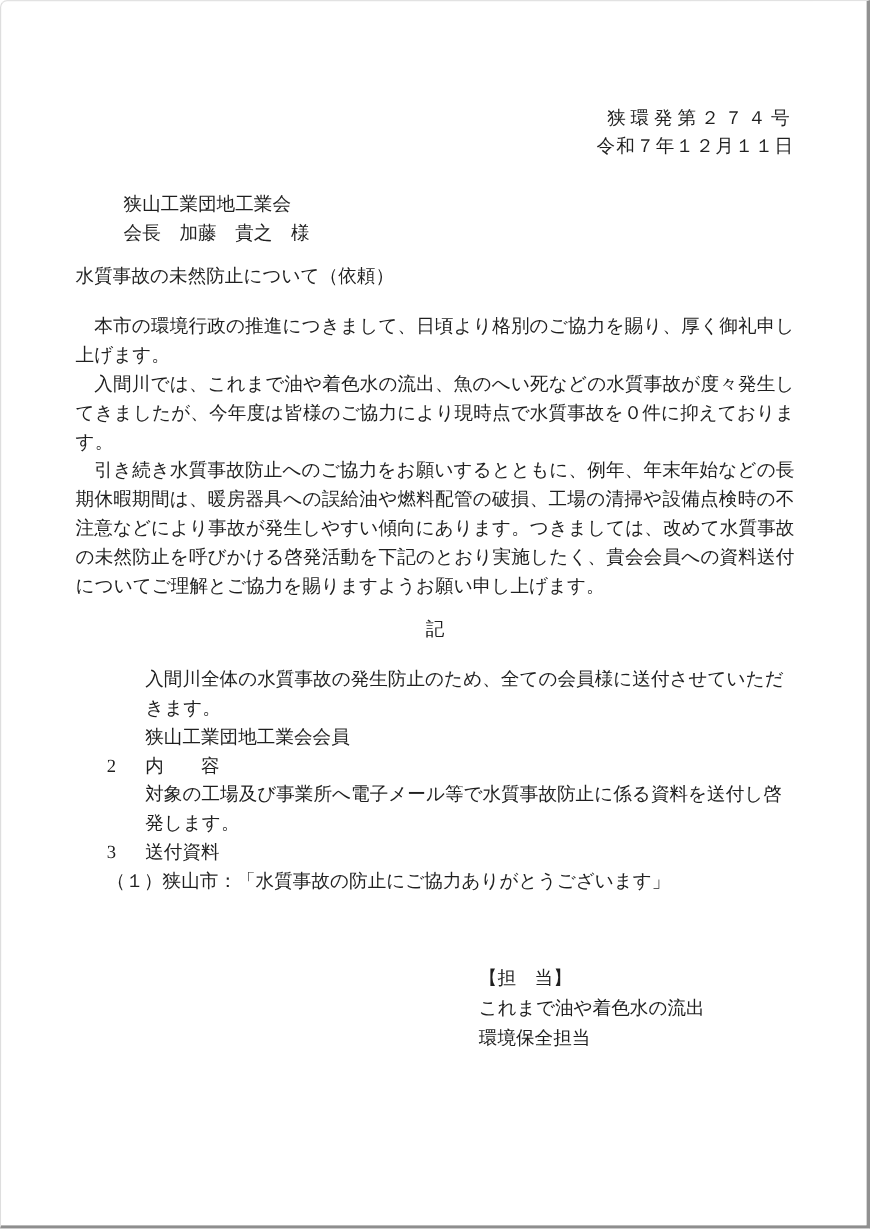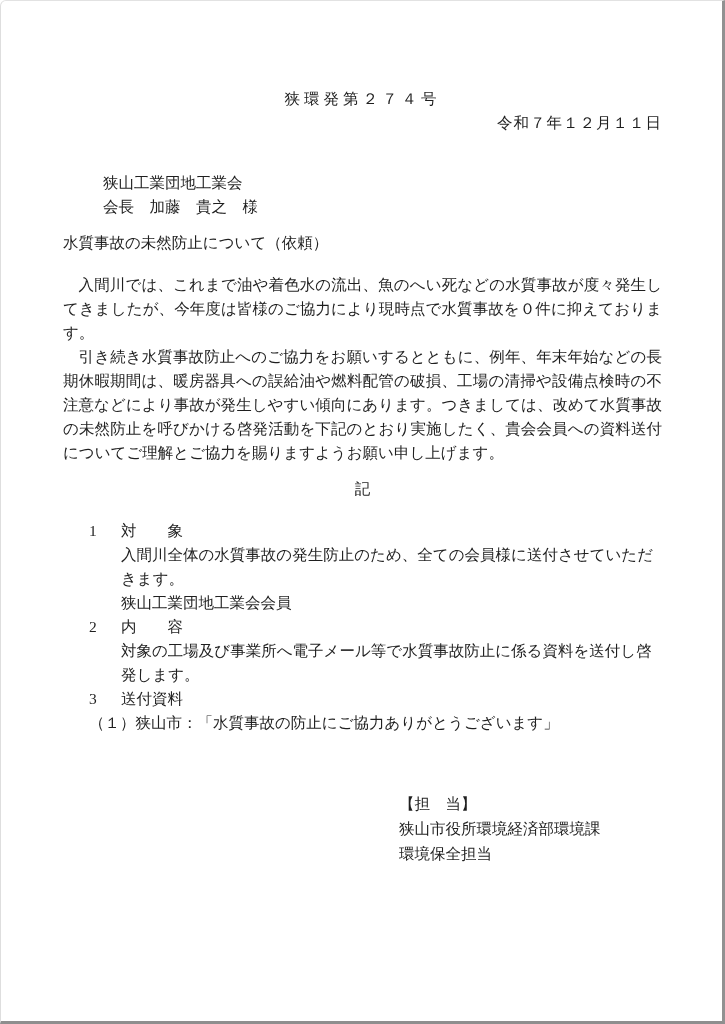--- a/index.html
+++ b/index.html
@@ -19,24 +19,24 @@
     border-bottom: 3px solid #8e8e8e;
     border-radius: 6px 0 0 0;
     padding: 86px 60px 0 62px;
     font-family: "Liberation Serif", "DejaVu Serif", serif;
     font-size: 15.5px;
     line-height: 24px;
     color: #1f1f1f;
     overflow: hidden;
   }
   .doc-meta { text-align: right; }
-  .doc-number { letter-spacing: 4px; text-align: center; }
+  .doc-number { letter-spacing: 4px; }
   .doc-date { letter-spacing: 1px; }
 
-  .addressee { margin-top: 36px; padding-left: 40px; }
+  .addressee { margin-top: 24px; padding-left: 40px; }
 
   .sender { margin-top: 40px; text-align: right; }
   .sender-inner { display: inline-block; text-align: center; }
   .sender-name { white-space: pre; }
   .sender-seal { white-space: pre; }
 
   .doc-title { margin-top: 12px; text-align: left; }
 
   .body-text { margin-top: 18px; }
   .paragraph {
@@ -70,50 +70,48 @@
 
   <div class="addressee">
     <div>狭山工業団地工業会</div>
     <div>会長　加藤　貴之　様</div>
   </div>
 
 
   <div class="doc-title">水質事故の未然防止について（依頼）</div>
 
   <div class="body-text">
+    <p class="paragraph">　本市の環境行政の推進につきまして、日頃より格別のご協力を賜り、厚く御礼申し上げます。</p>
     <p class="paragraph">　入間川では、これまで油や着色水の流出、魚のへい死などの水質事故が度々発生してきましたが、今年度は皆様のご協力により現時点で水質事故を０件に抑えております。</p>
     <p class="paragraph">　引き続き水質事故防止へのご協力をお願いするとともに、例年、年末年始などの長期休暇期間は、暖房器具への誤給油や燃料配管の破損、工場の清掃や設備点検時の不注意などにより事故が発生しやすい傾向にあります。つきましては、改めて水質事故の未然防止を呼びかける啓発活動を下記のとおり実施したく、貴会会員への資料送付についてご理解とご協力を賜りますようお願い申し上げます。</p>
   </div>
 
   <div class="ki-marker">記</div>
 
   <div class="list">
 
-    <div class="item-head">
-      <span class="item-num">1</span><span class="item-label">対　　象</span>
-    </div>
     <div class="item-detail">入間川全体の水質事故の発生防止のため、全ての会員様に送付させていただきます。</div>
     <div class="item-detail">狭山工業団地工業会会員</div>
 
     <div class="item-head">
       <span class="item-num">2</span><span class="item-label">内　　容</span>
     </div>
     <div class="item-detail">対象の工場及び事業所へ電子メール等で水質事故防止に係る資料を送付し啓発します。</div>
 
     <div class="item-head">
       <span class="item-num">3</span><span class="item-label">送付資料</span>
     </div>
 
     <div class="attachment">（１）狭山市：「水質事故の防止にご協力ありがとうございます」</div>
 
   </div>
 
   <div class="contact">
     <div class="contact-heading">【担　当】</div>
-    <div>狭山市役所環境経済部環境課</div>
+    <div>これまで油や着色水の流出</div>
     <div>環境保全担当</div>
     <div class="tel-row">
       
     </div>
 
   </div>
 
 </div>
 
 </body></html>

